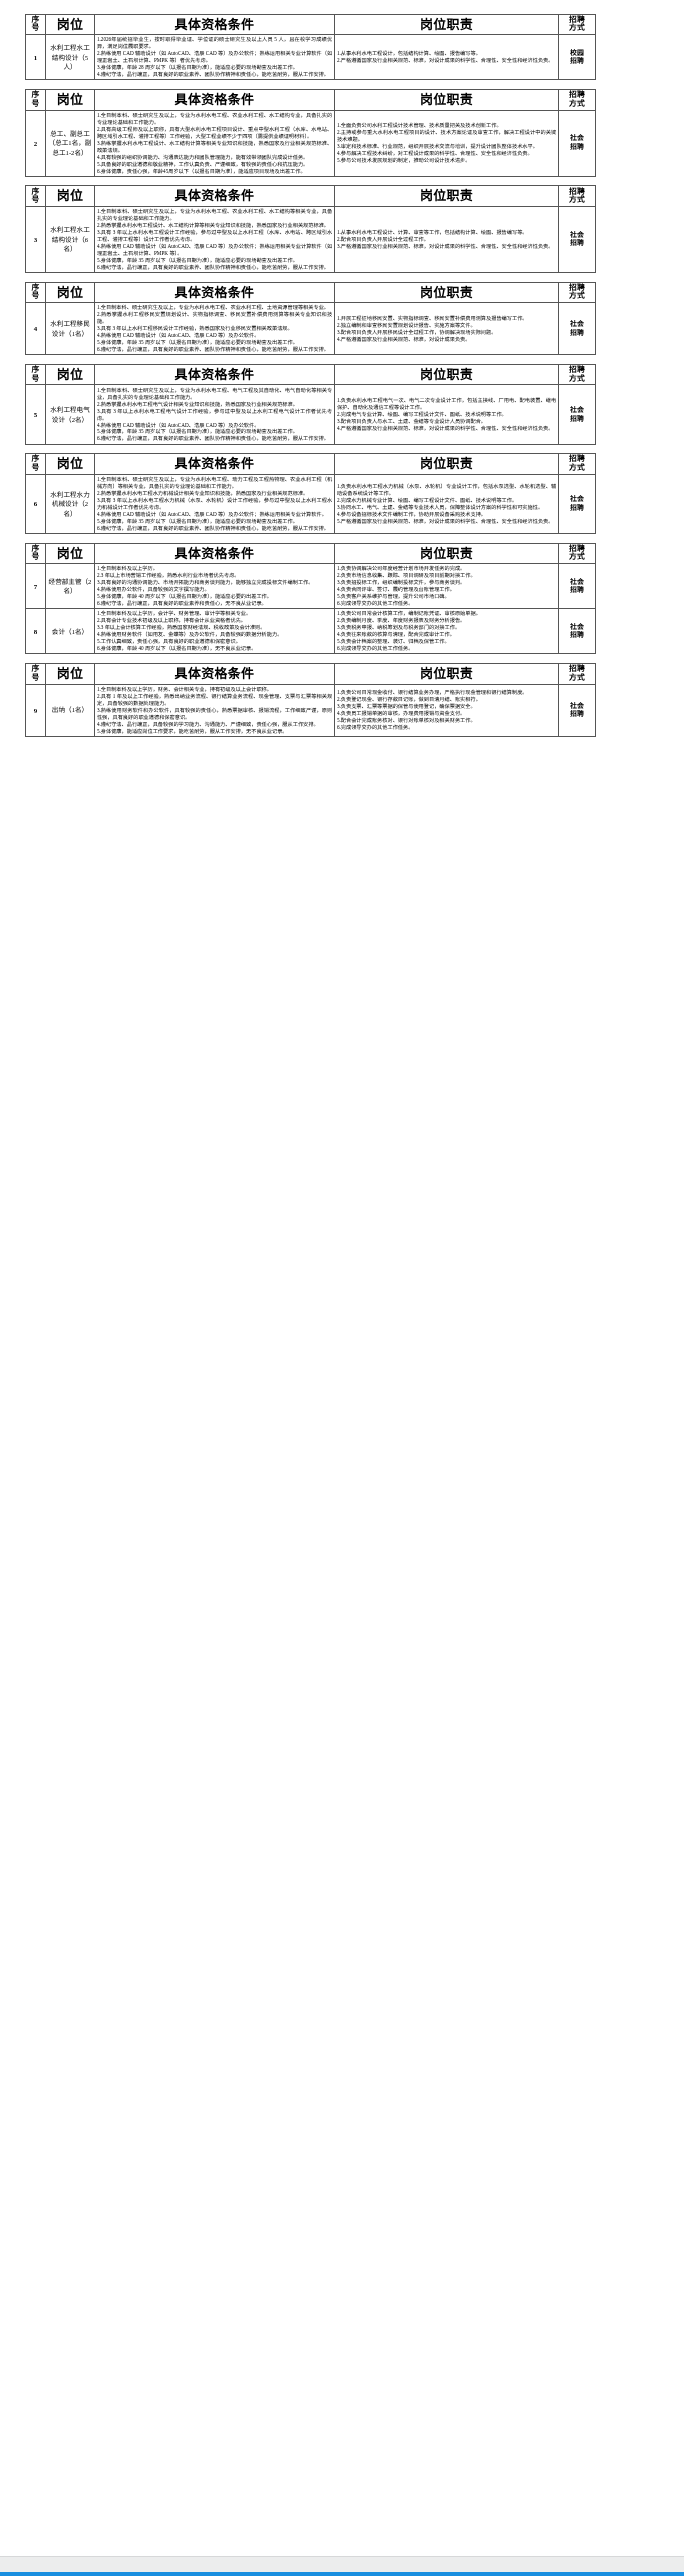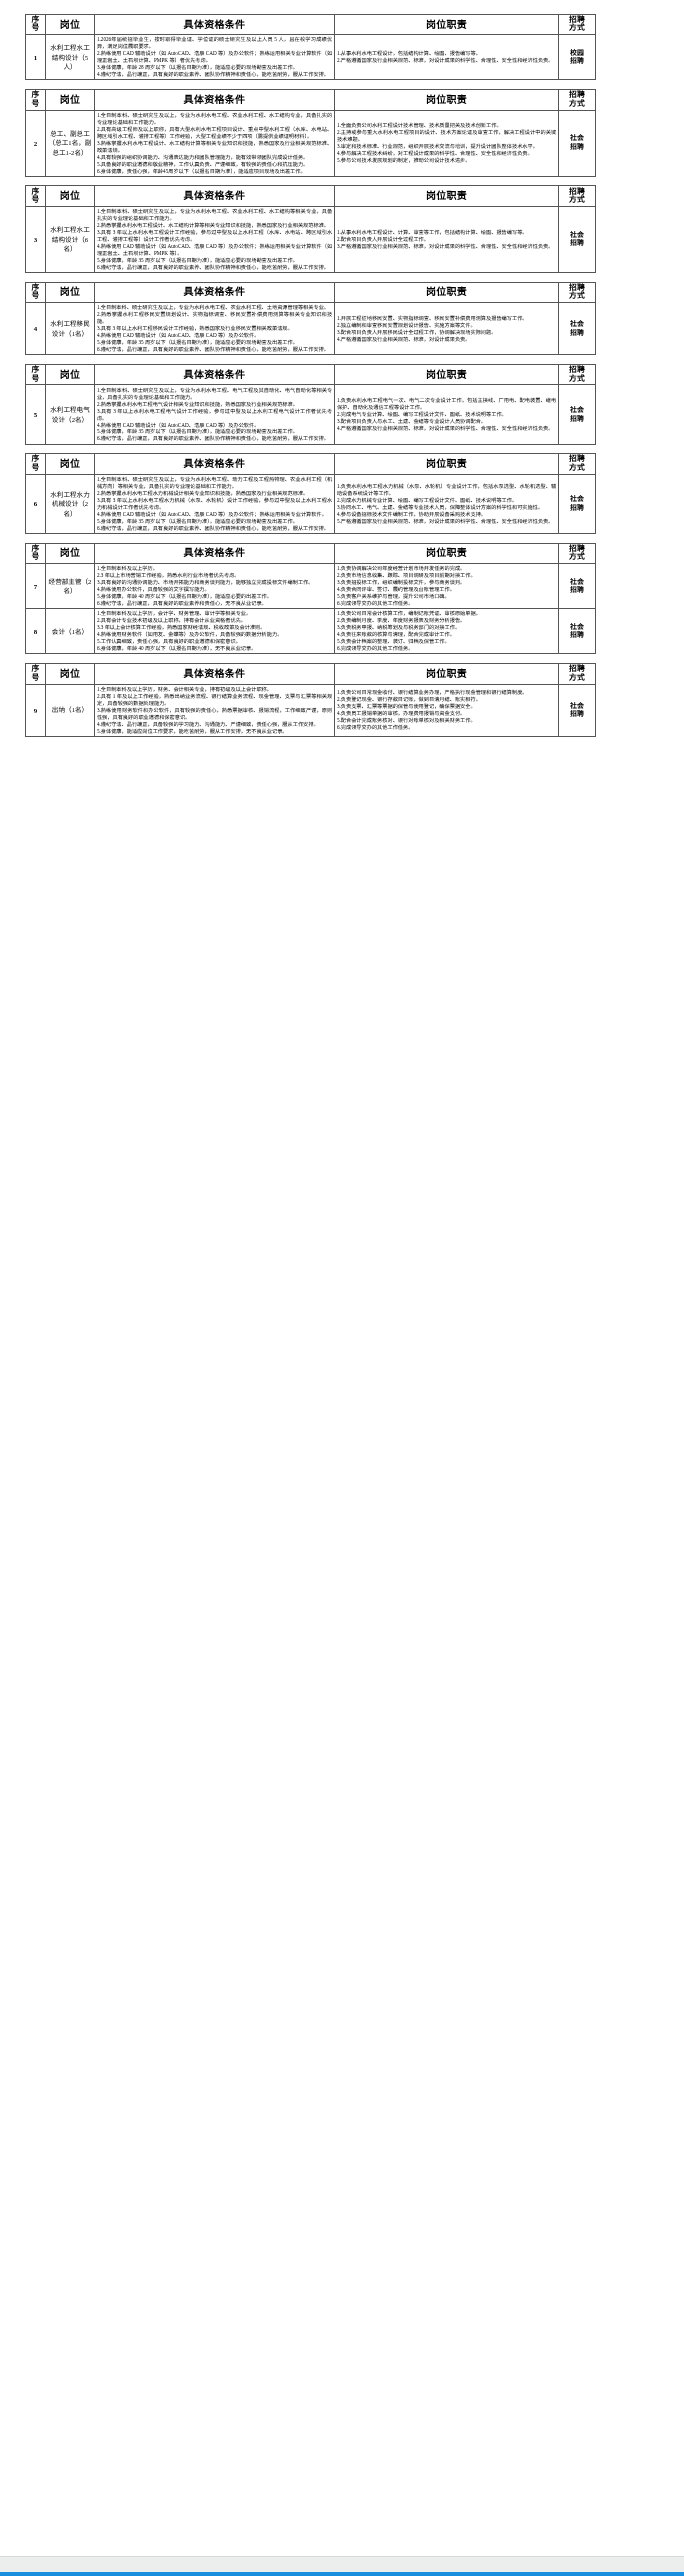--- a/index.html
+++ b/index.html
@@ -37,21 +37,21 @@
   }
   col.c-no{width:20px;}
   col.c-post{width:49px;}
   col.c-qual{width:240px;}
   col.c-duty{width:224px;}
   col.c-mode{width:37px;}
 
   thead th{
     text-align:center;
     font-weight:bold;
-    font-size:10px;
+    font-size:13px;
     line-height:1.18;
     letter-spacing:0.3px;
     padding:1.9px 1.2px;
     height:18.7px;
   }
   thead th.narrow{font-size:7.8px;line-height:1.1;}
 
   td.no{
     text-align:center;
     font-size:6.9px;

